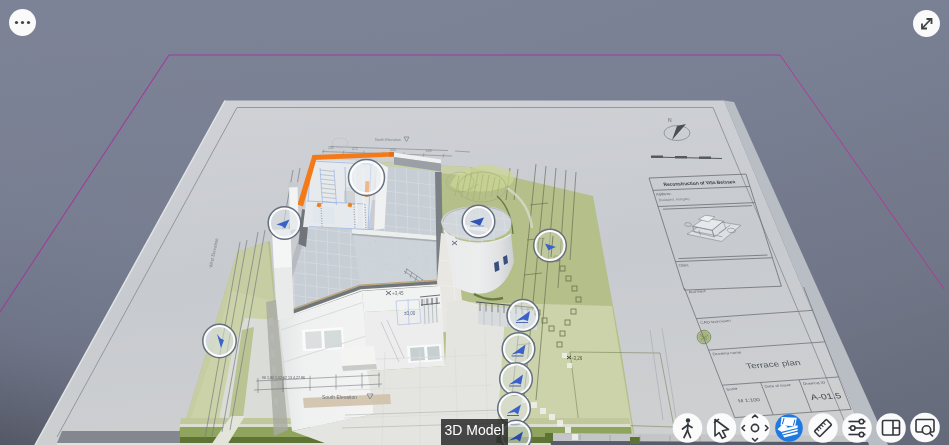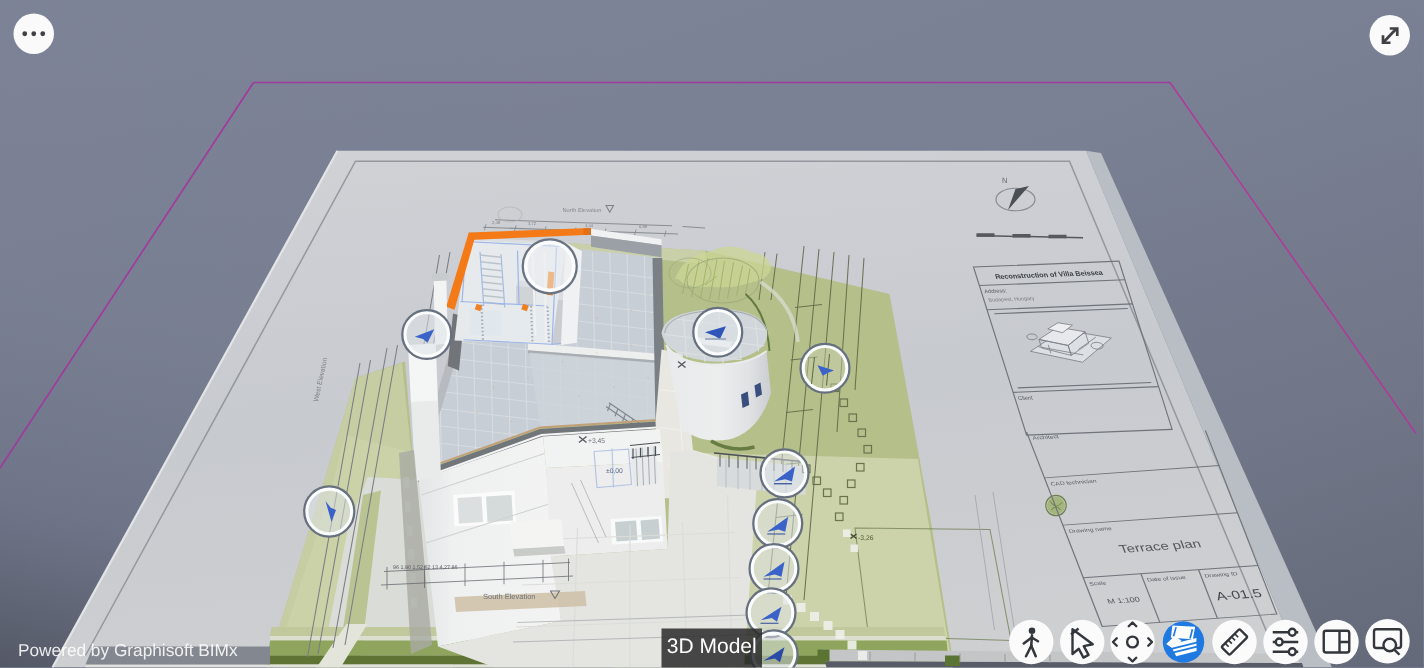--- a/index.html
+++ b/index.html
@@ -680,21 +680,20 @@
   </g>
 
   <g>
     <circle cx="516" cy="436" r="14.2" fill="#dfe4e8" fill-opacity="0.52" stroke="#fbfcfd" stroke-width="2.6"></circle>
     <circle cx="516" cy="436" r="15.7" fill="none" stroke="#66707f" stroke-width="1.5"></circle>
     <path d="M509,440.5 l14,-9 l-3,10 l-3.5,-2.5 z" fill="#2a4aa8"></path>
   </g>
 </g>
 </svg>
 
-<div style="position:absolute;left:12px;top:428px;font-size:11.5px;color:rgba(255,255,255,0.88);">Powered by Graphisoft BIMx</div>
 
 <div style="position:absolute;left:441px;top:419px;width:67px;height:40px;background:rgba(42,42,44,0.85);border-radius:0;color:#fff;font-size:14px;text-align:center;line-height:22px;">3D Model</div>
 
 <div style="position:absolute;left:9px;top:9px;width:27px;height:27px;border-radius:50%;background:#fafafa;"></div>
 
 <svg style="left:9px;top:9px" width="27" height="27">
       <g fill="#3f4145">
         <circle cx="7.5" cy="13.5" r="1.6"></circle>
         <circle cx="13.5" cy="13.5" r="1.6"></circle>
         <circle cx="19.5" cy="13.5" r="1.6"></circle>

